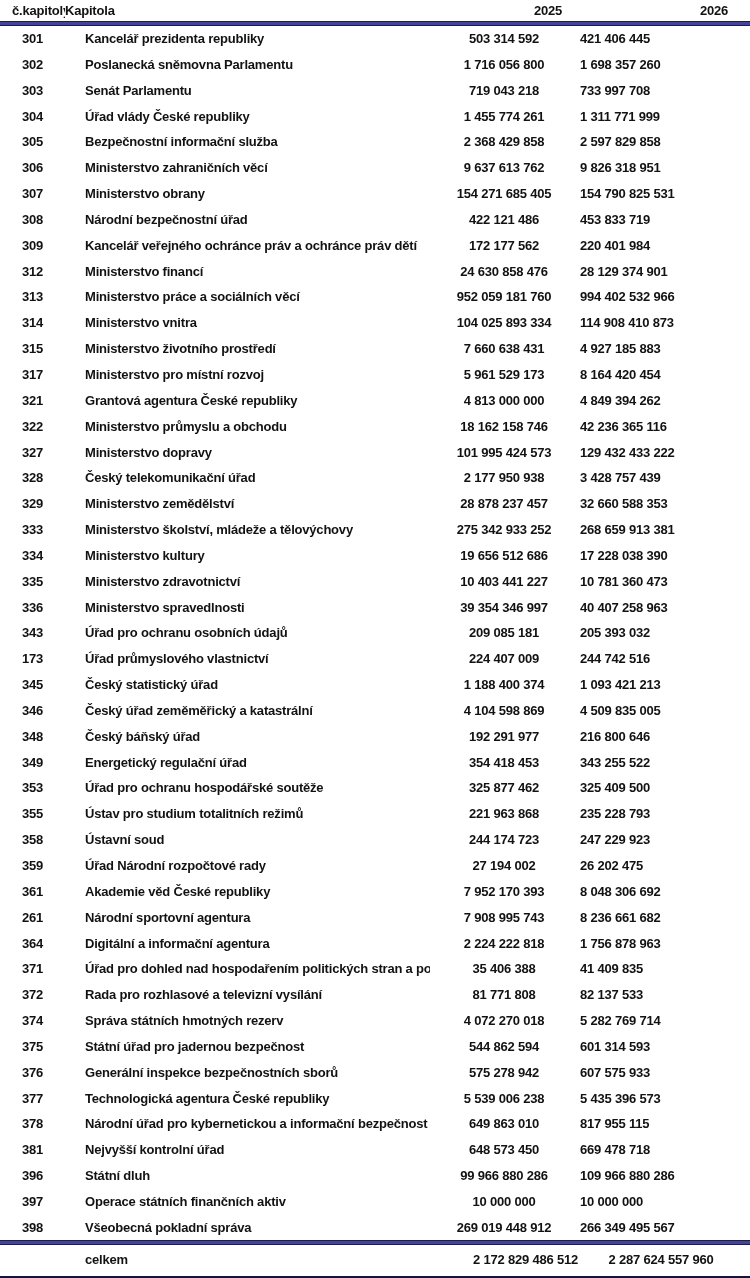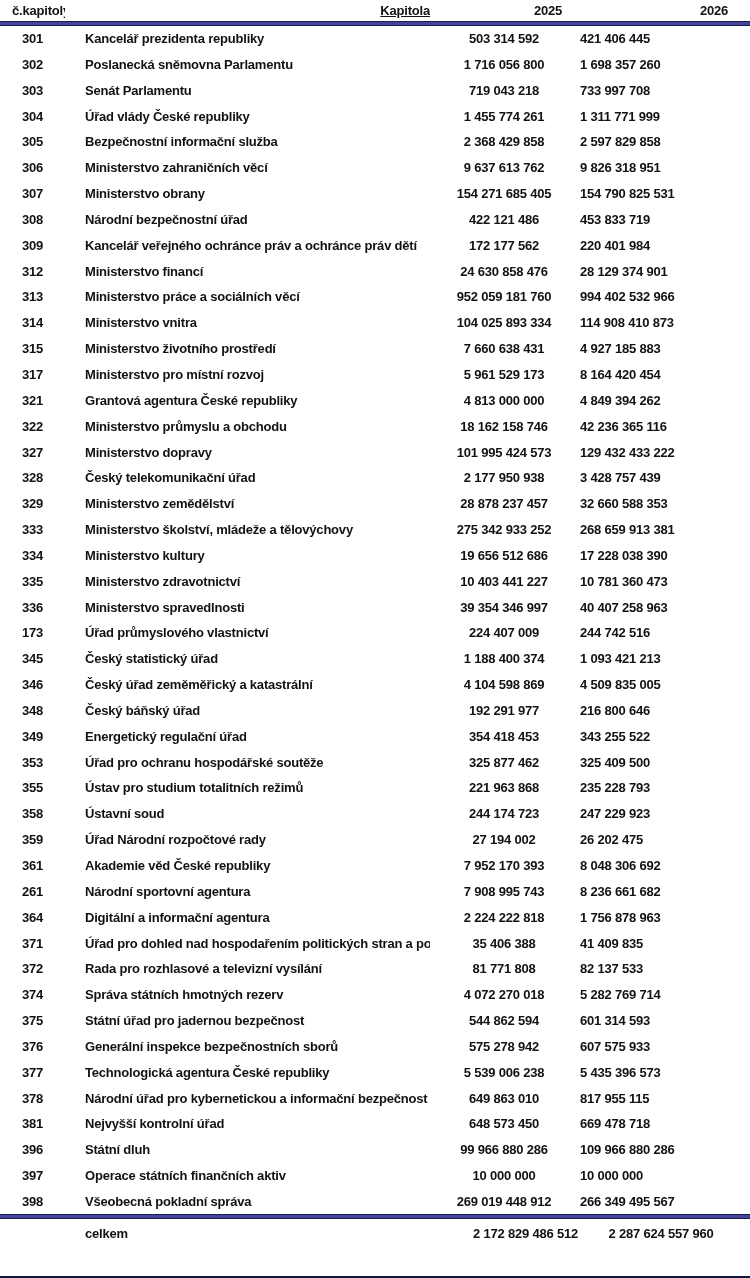--- a/index.html
+++ b/index.html
@@ -32,21 +32,21 @@
     font-weight: 700;
     font-size: 13px;
     letter-spacing: -0.2px;
     padding: 0;
     white-space: nowrap;
     overflow: hidden;
     vertical-align: middle;
   }
   thead th { height: 21px; }
   th.h-num  { text-align: center;  padding-left: 12px; }
-  th.h-name { text-align: right; text-decoration: underline; }
+  th.h-name { text-align: left; }
   th.h-2025 { text-align: right; padding-right: 18px; }
   th.h-2026 { text-align: right; padding-right: 22px; }
 
   tbody td { height: 25.85px; }
   td.cell-num  { text-align: center; }
   td.cell-name { text-align: left; padding-left: 20px; }
   td.cell-2025 { text-align: center; padding-right: 2px; }
   td.cell-2026 { text-align: left; padding-right: 8px; }
 
   .rule-cell { padding: 0; height: auto; }
@@ -219,20 +219,26 @@
           <td class="cell-2025">10 403 441 227</td>
           <td class="cell-2026">10 781 360 473</td>
         </tr>
         <tr>
           <td class="cell-num">336</td>
           <td class="cell-name">Ministerstvo spravedlnosti</td>
           <td class="cell-2025">39 354 346 997</td>
           <td class="cell-2026">40 407 258 963</td>
         </tr>
         <tr>
+          <td class="cell-num">343</td>
+          <td class="cell-name">Úřad pro ochranu osobních údajů</td>
+          <td class="cell-2025">209 085 181</td>
+          <td class="cell-2026">205 393 032</td>
+        </tr>
+        <tr>
           <td class="cell-num">173</td>
           <td class="cell-name">Úřad průmyslového vlastnictví</td>
           <td class="cell-2025">224 407 009</td>
           <td class="cell-2026">244 742 516</td>
         </tr>
         <tr>
           <td class="cell-num">345</td>
           <td class="cell-name">Český statistický úřad</td>
           <td class="cell-2025">1 188 400 374</td>
           <td class="cell-2026">1 093 421 213</td>

